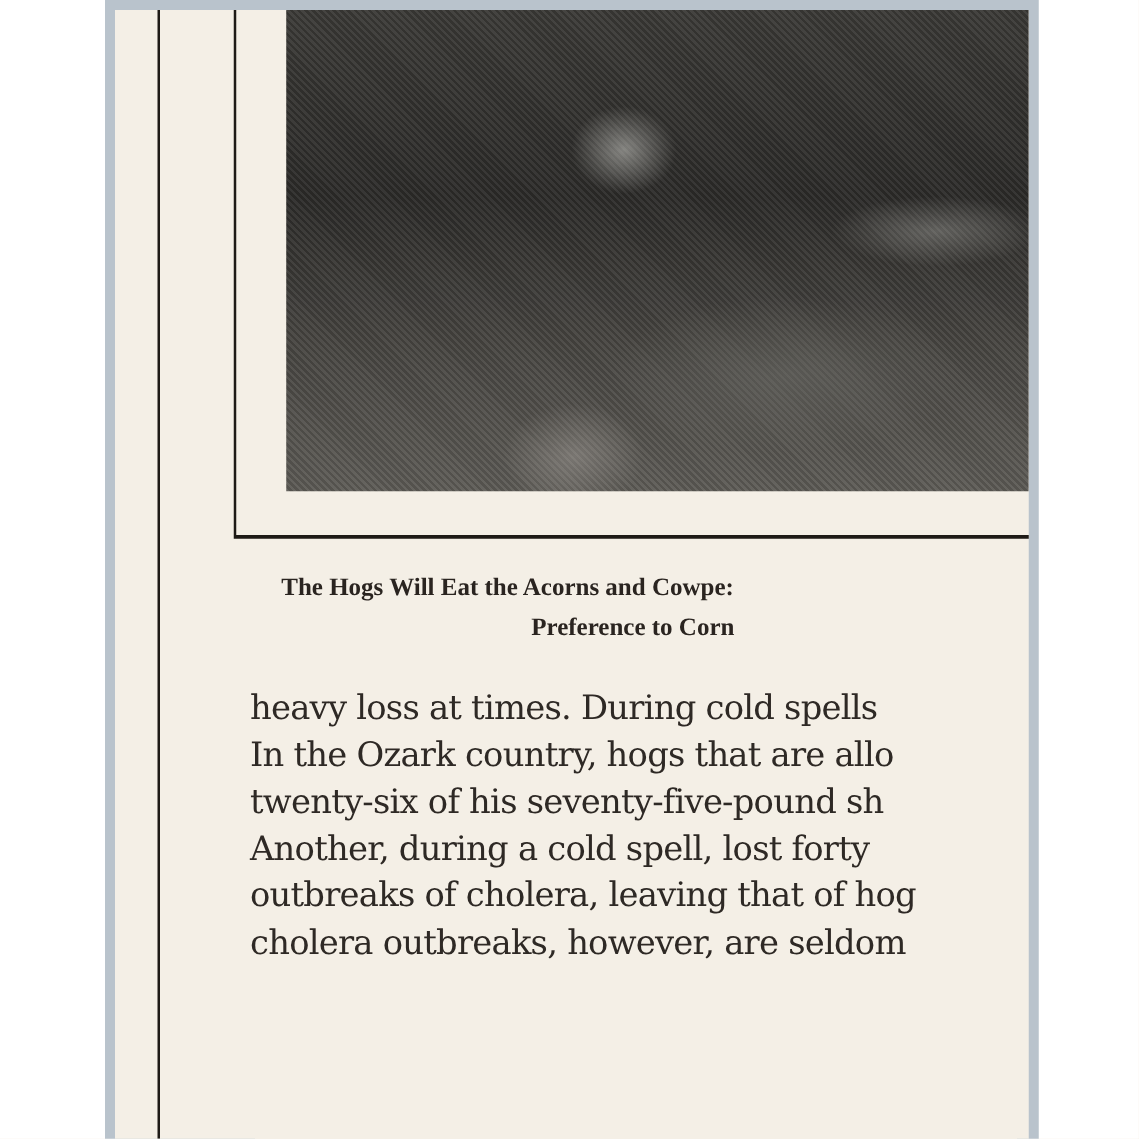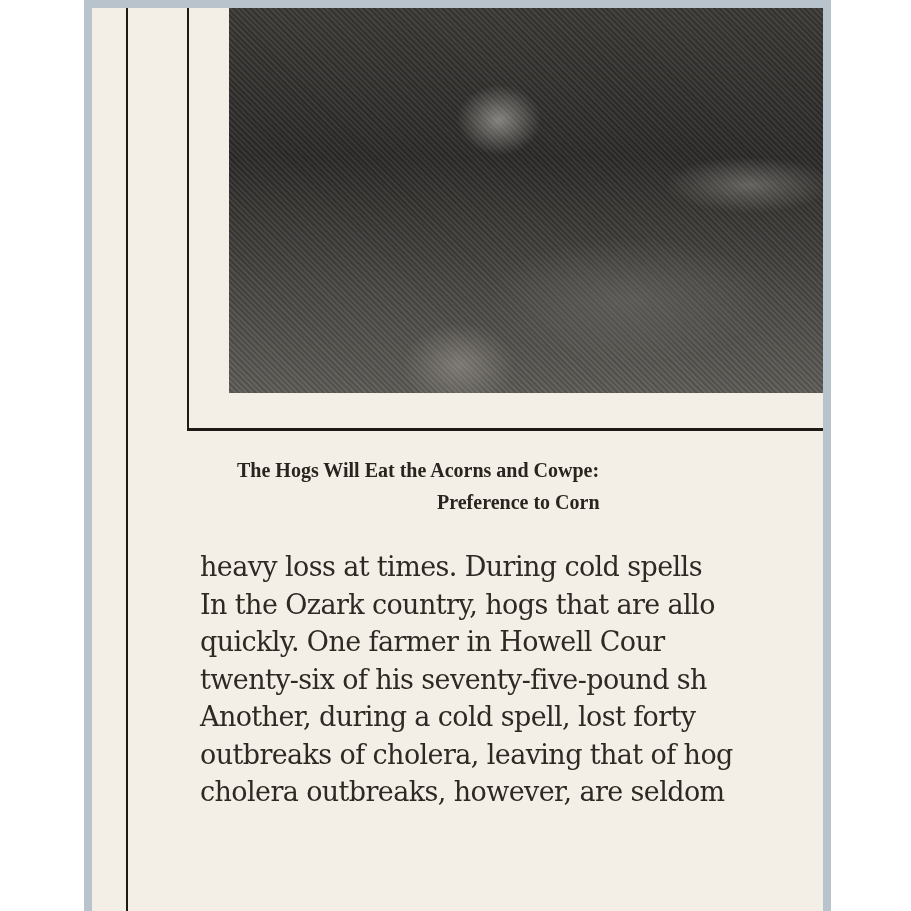--- a/index.html
+++ b/index.html
@@ -29,21 +29,21 @@
     position:absolute; left:137px; top:-8px; width:594px; height:393px;
     background:
       radial-gradient(ellipse 60px 50px at 270px 120px, rgba(200,200,195,0.55), transparent 70%),
       radial-gradient(ellipse 120px 40px at 520px 185px, rgba(190,190,185,0.35), transparent 70%),
       radial-gradient(ellipse 80px 60px at 230px 365px, rgba(170,165,160,0.45), transparent 70%),
       radial-gradient(ellipse 200px 90px at 400px 300px, rgba(110,110,105,0.5), transparent 70%),
       repeating-linear-gradient(45deg, rgba(255,255,255,0.06) 0 2px, rgba(0,0,0,0.08) 2px 4px),
       linear-gradient(180deg, #3a3936 0%, #2b2a28 40%, #4a4844 75%, #5c5a55 100%);
   }
   .caption {
-    position:absolute; left:145px; top:446px; width:640px;
+    position:absolute; left:133px; top:446px; width:640px;
     font-family:"Liberation Serif", serif; font-weight:bold;
     font-size:20px; color:#2a2420; line-height:32px;
     white-space:nowrap;
   }
   .caption .l2 { display:block; padding-left:200px; }
   .body-text {
     position:absolute; left:108px; top:540px; width:640px;
     font-family:"DejaVu Serif", serif;
     font-size:27px; line-height:37.5px; color:#2e2925;
     white-space:nowrap; letter-spacing:-0.6px;
@@ -62,19 +62,18 @@
   <div class="photo"></div>
 
   <div class="caption">
     <span>The Hogs Will Eat the Acorns and Cowpe:</span>
     <span class="l2">Preference to Corn</span>
   </div>
 
   <div class="body-text">
     <span class="line">heavy loss at times.  During cold spells</span>
     <span class="line">In the Ozark country, hogs that are allo</span>
-    <span class="line">quickly.  One farmer in Howell Cour</span>
     <span class="line">twenty-six of his seventy-five-pound sh</span>
     <span class="line">Another, during a cold spell, lost forty</span>
     <span class="line">outbreaks of cholera, leaving that of hog</span>
     <span class="line">cholera outbreaks, however, are seldom</span>
   </div>
 </div>
 
 </body></html>

